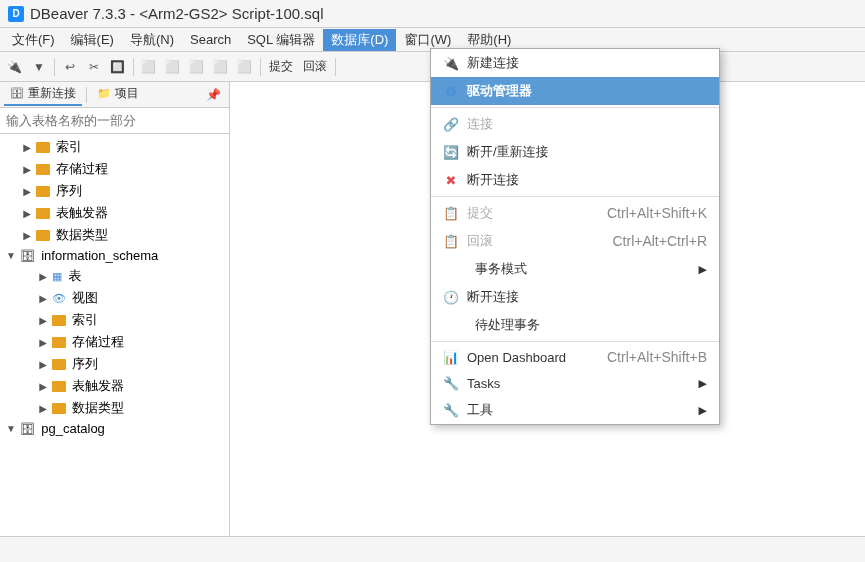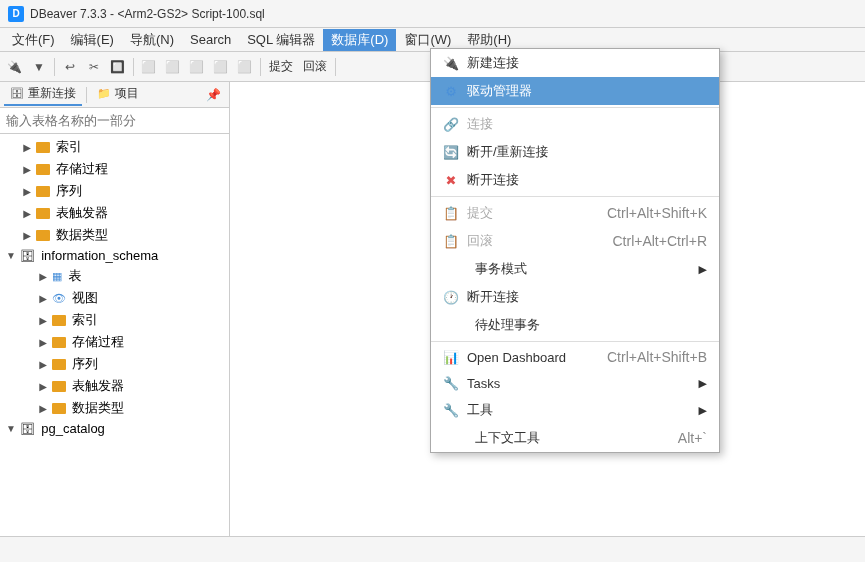--- a/index.html
+++ b/index.html
@@ -24,21 +24,21 @@
       height: 28px;
     }
     .title-bar-icon {
       width: 16px; height: 16px;
       background: #1a8cff;
       border-radius: 2px;
       display: inline-flex; align-items: center; justify-content: center;
       color: white; font-size: 10px; font-weight: bold;
     }
     .title-bar-text {
-      font-size: 12px;
+      font-size: 15px;
       color: #333;
     }
 
     
     .menu-bar {
       background: #f5f5f5;
       border-bottom: 1px solid #ccc;
       display: flex;
       align-items: center;
       height: 24px;
@@ -170,20 +170,21 @@
       align-items: center;
       padding: 5px 12px;
       cursor: pointer;
       gap: 8px;
       color: #333;
       white-space: nowrap;
     }
     .dropdown-item.highlighted {
       background: #5b9bd5;
       color: white;
+      font-weight: bold;
     }
     .dropdown-item.disabled {
       color: #aaa;
       cursor: default;
     }
     .dropdown-sep {
       height: 1px;
       background: #ddd;
       margin: 2px 0;
     }
@@ -394,18 +395,13 @@
     <div class="dropdown-item">
       <span class="menu-icon" style="font-size: 13px; color: rgb(74, 144, 217);">🔧</span>
       <span>Tasks</span>
       <span class="dropdown-arrow">▶</span>
     </div>
     <div class="dropdown-item">
       <span class="menu-icon" style="font-size: 13px; color: rgb(74, 144, 217);">🔧</span>
       <span>工具</span>
       <span class="dropdown-arrow">▶</span>
     </div>
-    <div class="dropdown-item">
-      <span style="width: 24px;"></span>
-      <span>上下文工具</span>
-      <span class="dropdown-shortcut">Alt+`</span>
-    </div>
   </div>
 
 </body></html>

